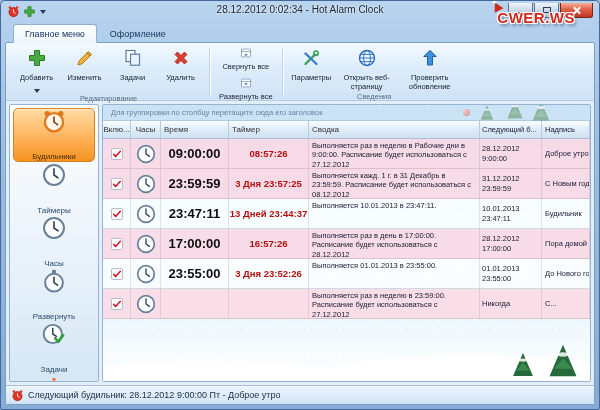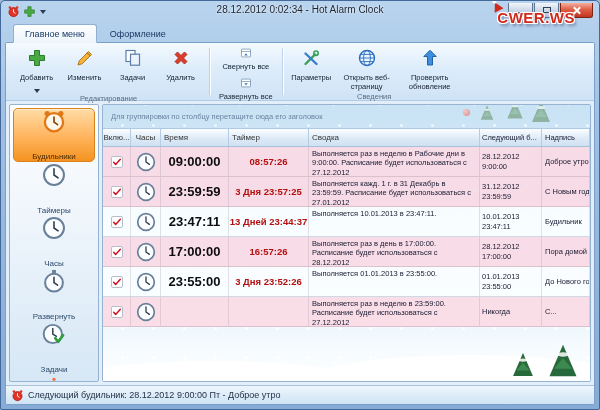--- a/index.html
+++ b/index.html
@@ -64,21 +64,21 @@
     background:
       radial-gradient(circle,rgba(255,255,255,.95) 1px,transparent 1.7px),
       radial-gradient(circle,rgba(255,255,255,.7) 1.2px,transparent 1.9px),
       linear-gradient(180deg,#a9d2ee 0%,#c8e4f6 35%,#e6f4fc 70%,#ffffff 100%);
     background-size:31px 29px,47px 43px,100% 100%;background-position:4px 6px,19px 21px,0 0;}
   .tree{position:absolute;width:0;height:0;border-left:9px solid transparent;border-right:9px solid transparent;border-bottom:21px solid #27693a;}
   .tree::before{content:"";position:absolute;left:-6px;top:9px;width:0;height:0;border-left:6px solid transparent;border-right:6px solid transparent;border-bottom:7px solid #3c8a50;}
   .tree::after{content:"";position:absolute;left:-4px;top:5px;width:8px;height:3px;border-radius:50%;background:rgba(255,255,255,.85);}
   .ball{position:absolute;width:7px;height:7px;border-radius:50%;background:radial-gradient(circle at 30% 30%,#ff9a8a,#cc1414);}
   .mound{position:absolute;border-radius:50%;background:#fff;}
-  .hint{position:relative;z-index:2;height:24px;flex:0 0 auto;display:flex;align-items:center;padding-left:8px;
+  .hint{position:relative;z-index:2;height:16px;flex:0 0 auto;display:flex;align-items:center;padding-left:8px;
     background:rgba(228,241,250,.55);border-bottom:1px solid rgba(150,180,210,.55);font-size:7.5px;color:#6b82a0;}
   .thead{position:relative;z-index:2;height:18px;flex:0 0 auto;display:flex;
     background:linear-gradient(#fbfdff,#ddeaf7 55%,#cfe1f2);border-bottom:1px solid #a8c0d8;font-size:8px;color:#333;}
   .th{display:flex;align-items:center;padding:0 3px;border-right:1px solid #b6cce2;overflow:hidden;white-space:nowrap;}
   .rows{position:relative;z-index:2;display:flex;flex-direction:column;flex:0 0 auto;}
   .trow{display:flex;height:30px;border-bottom:1px solid #cfd9e4;}
   .trow.pink{background:rgba(250,219,230,.95);border-bottom-color:#dcc0cc;}
   .trow.white{background:rgba(251,254,255,.93);}
   .c{display:flex;align-items:center;border-right:1px solid rgba(160,150,170,.28);overflow:hidden;}
   .c-en{width:28px;justify-content:center;}
@@ -392,21 +392,21 @@
                   </svg>
                 </span>
               </div>
             <div class="c c-clk">
                 <svg class="rowclock">
                   <use href="#sym-clock"></use>
                 </svg>
               </div>
             <div class="c c-time">23:59:59</div>
             <div class="c c-timer">3 Дня 23:57:25</div>
-            <div class="c c-sum">Выполняется кажд. 1 г. в 31 Декабрь в 23:59:59. Расписание будет использоваться с 27.01.2012</div>
+            <div class="c c-sum">Выполняется кажд. 1 г. в 31 Декабрь в 23:59:59. Расписание будет использоваться с 08.12.2012</div>
             <div class="c c-next">31.12.2012 23:59:59</div>
             <div class="c c-label">С Новым годом</div>
           </div>
 
           <div class="trow white">
             <div class="c c-en">
                 <span class="chk">
                   <svg>
                     <use href="#sym-check"></use>
                   </svg>

